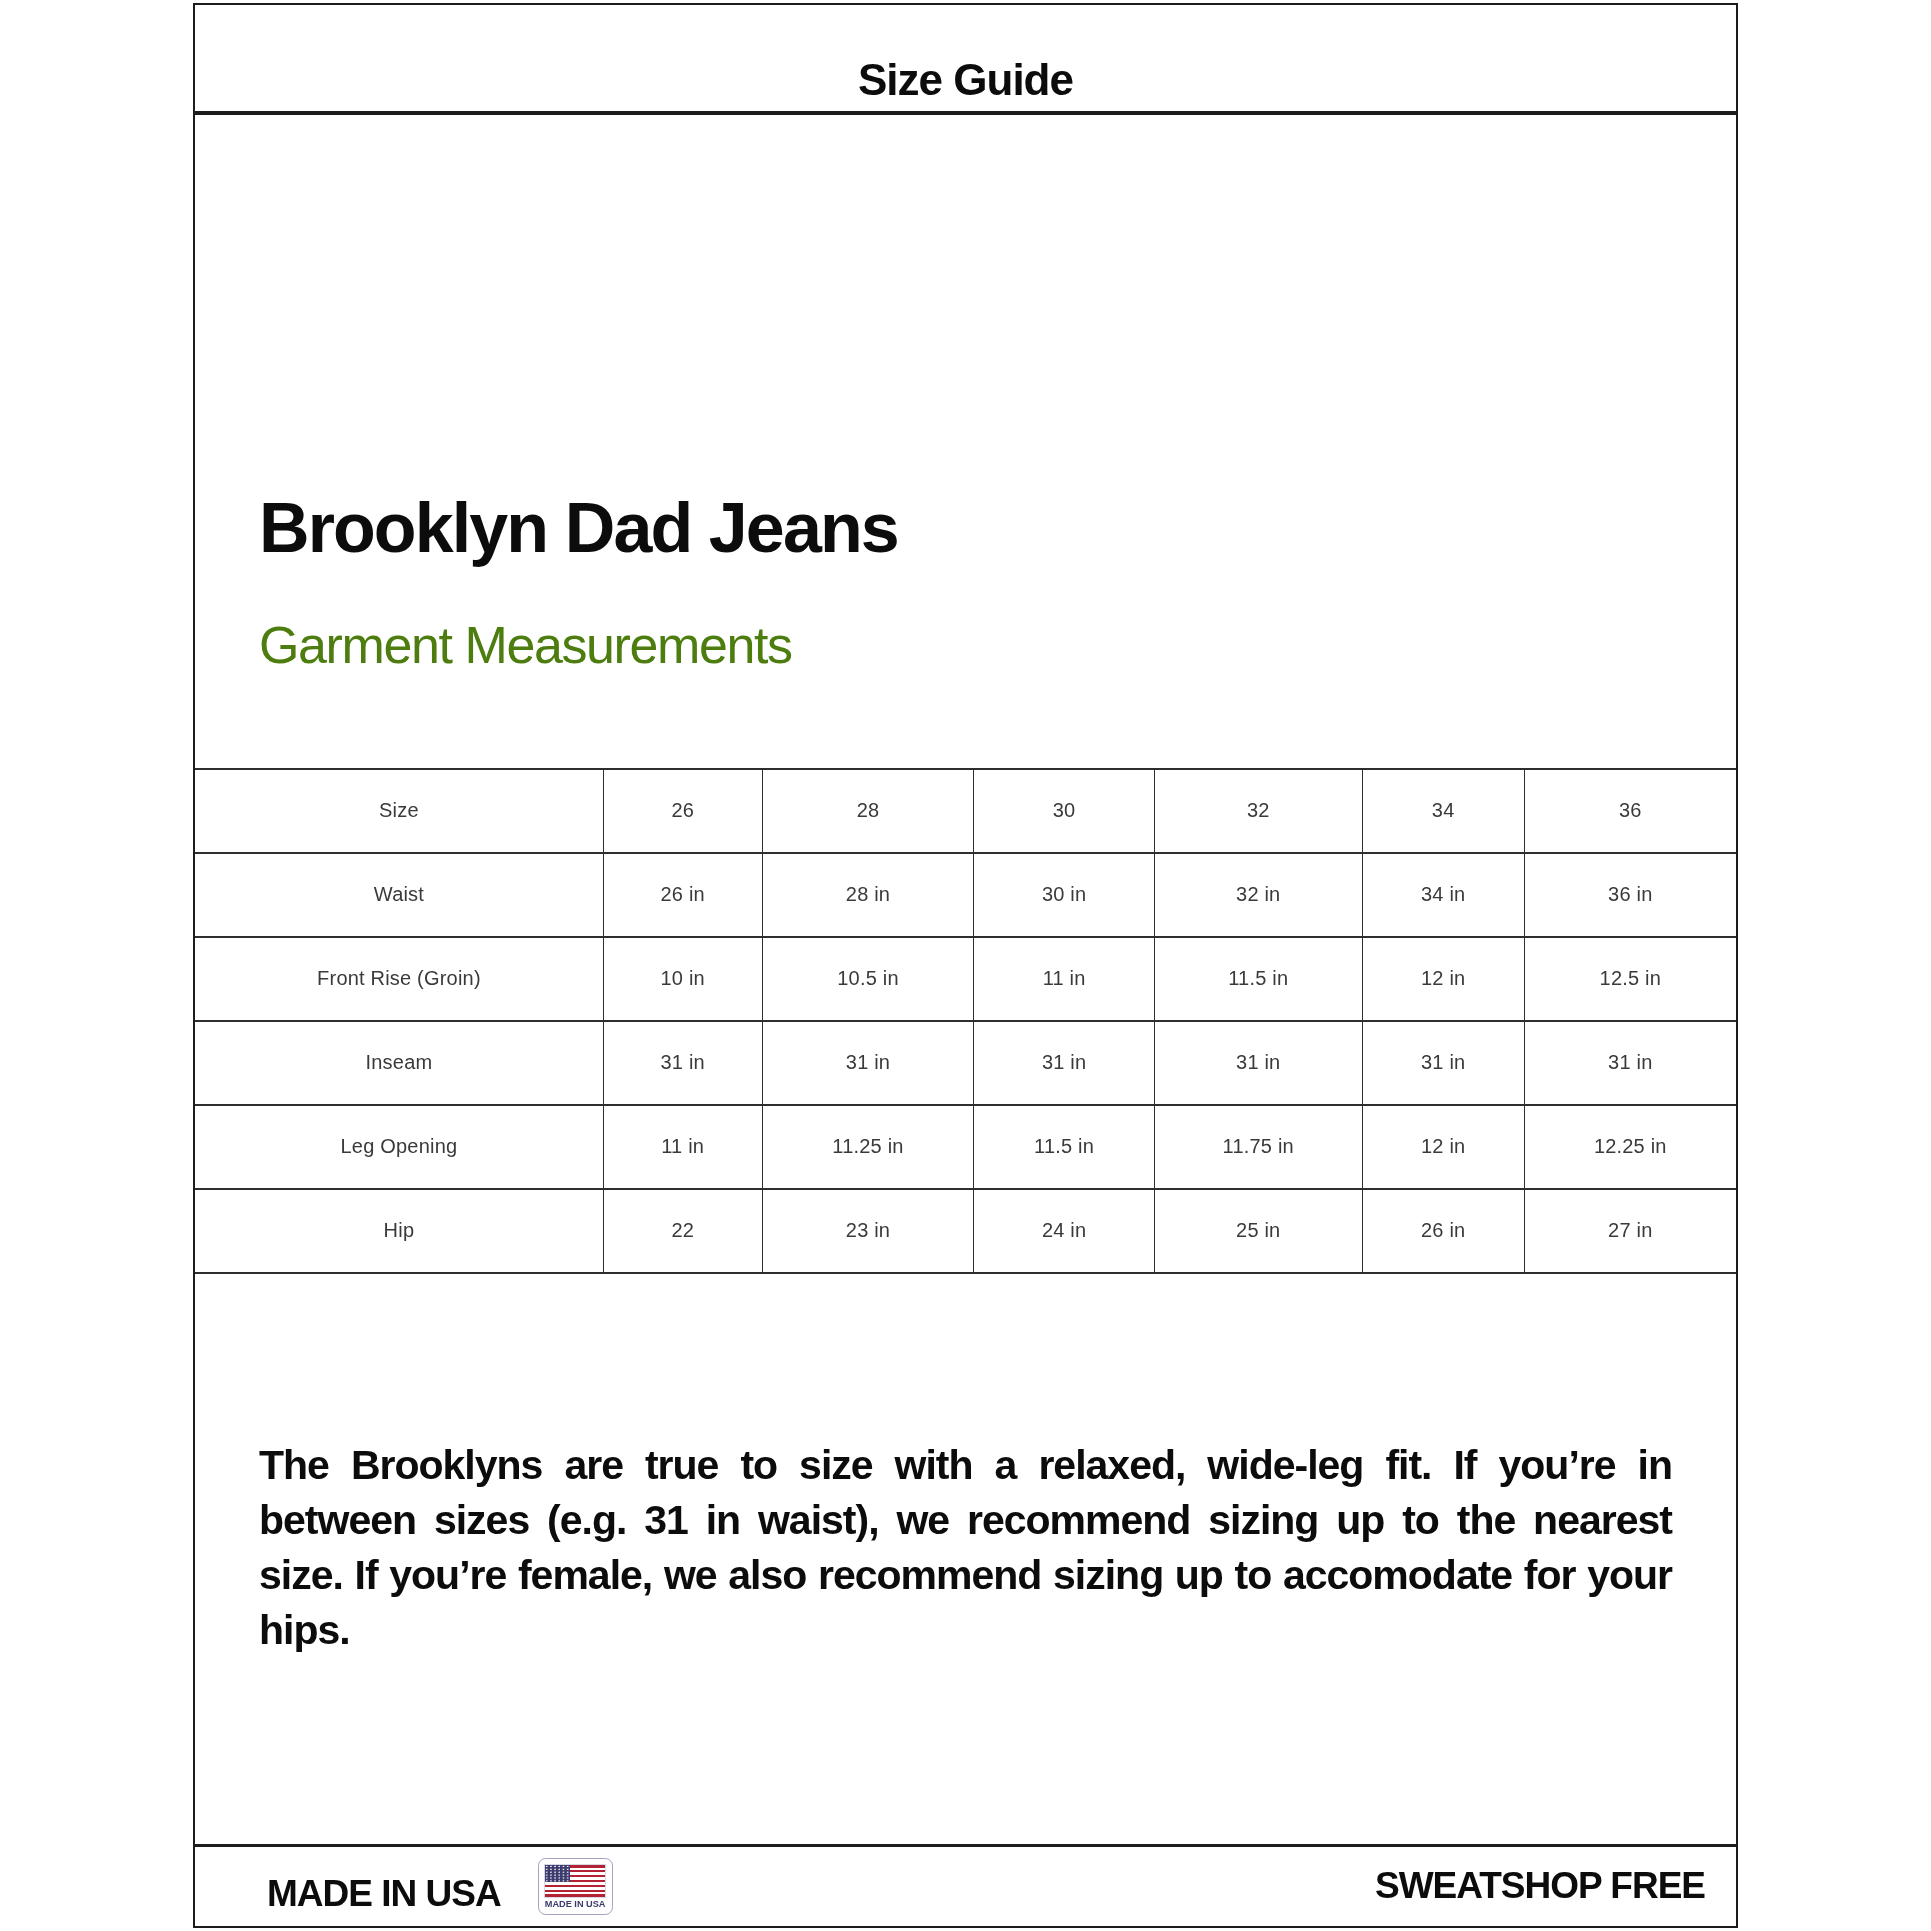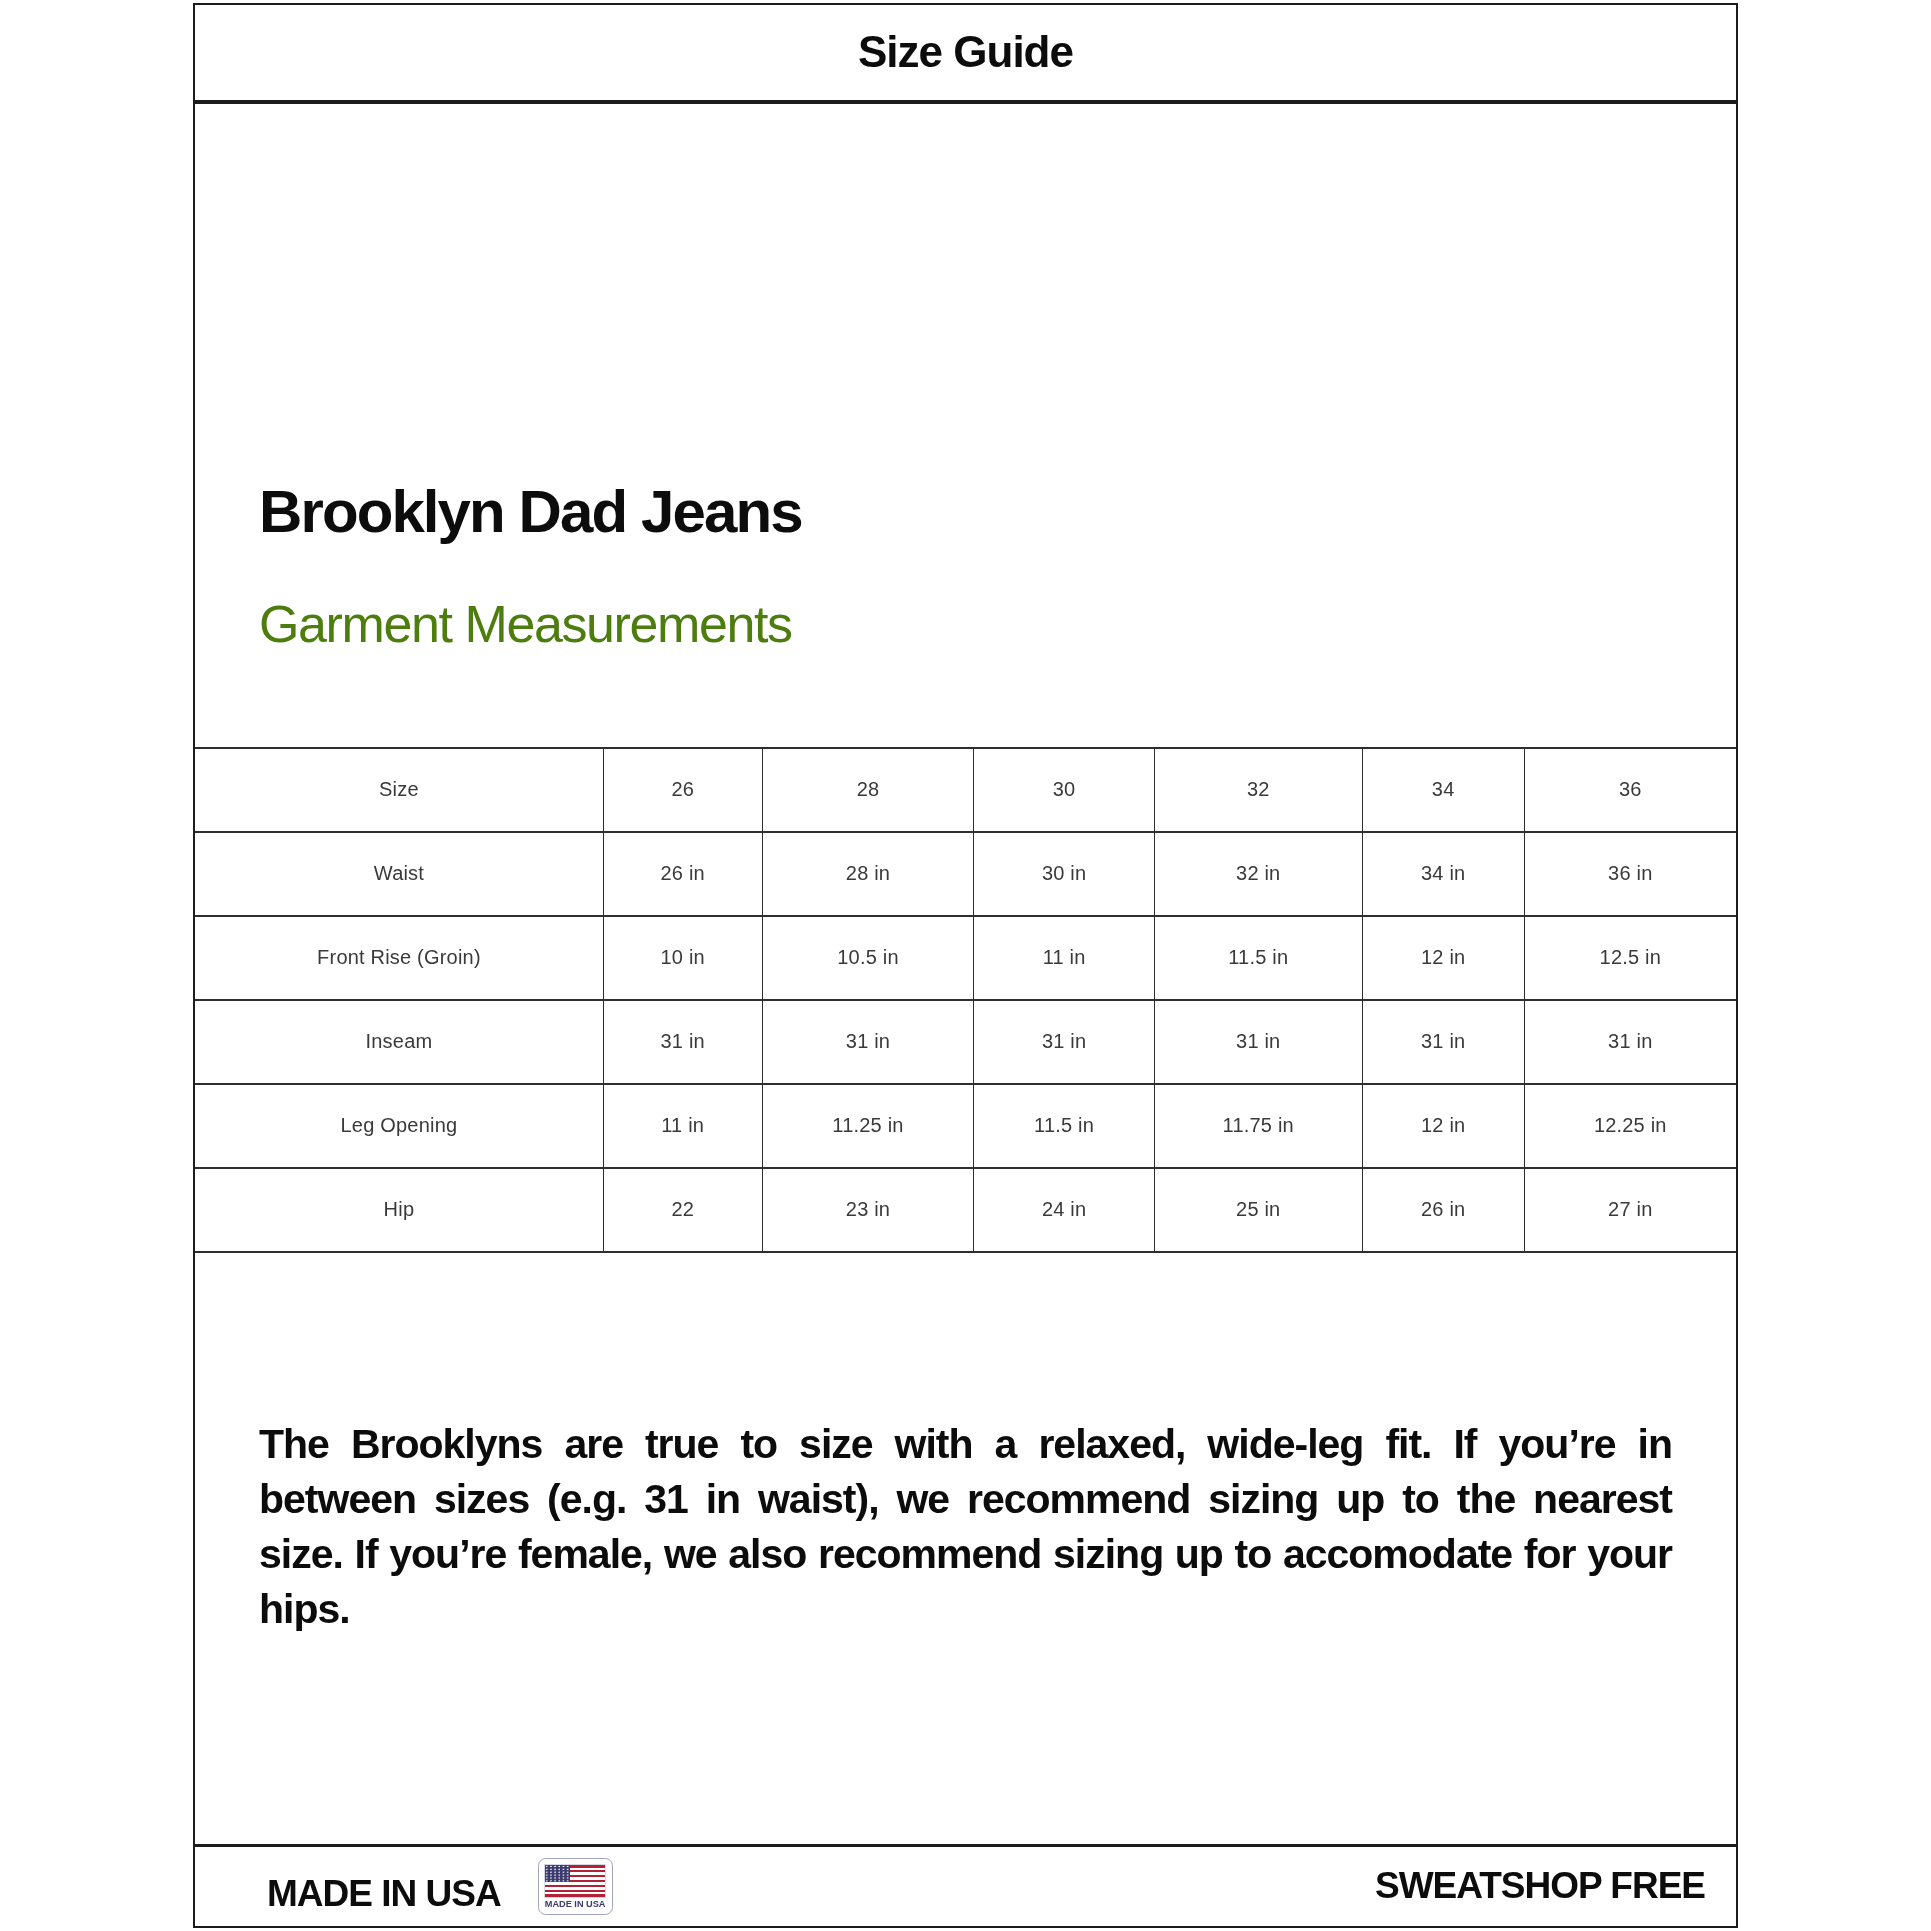--- a/index.html
+++ b/index.html
@@ -14,41 +14,42 @@
   .panel {
     position: absolute;
     left: 193px; top: 2.9px;
     width: 1545px; height: 1925px;
     border: 2.9px solid #1c1c1c;
     background: #fff;
     display: flex;
     flex-direction: column;
   }
   .panel-header {
-    height: 99px;
+    height: 66px;
     border-bottom: 4.8px solid #1c1c1c;
     display: flex;
     align-items: center;
     justify-content: center;
     flex: none;
+    margin-top: 44px;
   }
   .panel-title {
     font-size: 44px;
     font-weight: bold;
     letter-spacing: -1px;
     color: #0c0c0c;
   }
   .panel-body {
     flex: 1 1 auto;
     overflow: hidden;
     position: relative;
   }
   .product-title {
     margin: 378px 0 0 64px;
-    font-size: 60px;
+    font-size: 70px;
     line-height: 1;
     font-weight: bold;
     letter-spacing: -1.9px;
     color: #0c0c0c;
     white-space: nowrap;
   }
   .section-title {
     margin: 56px 0 16px 64px;
     font-size: 52px;
     line-height: 1;

